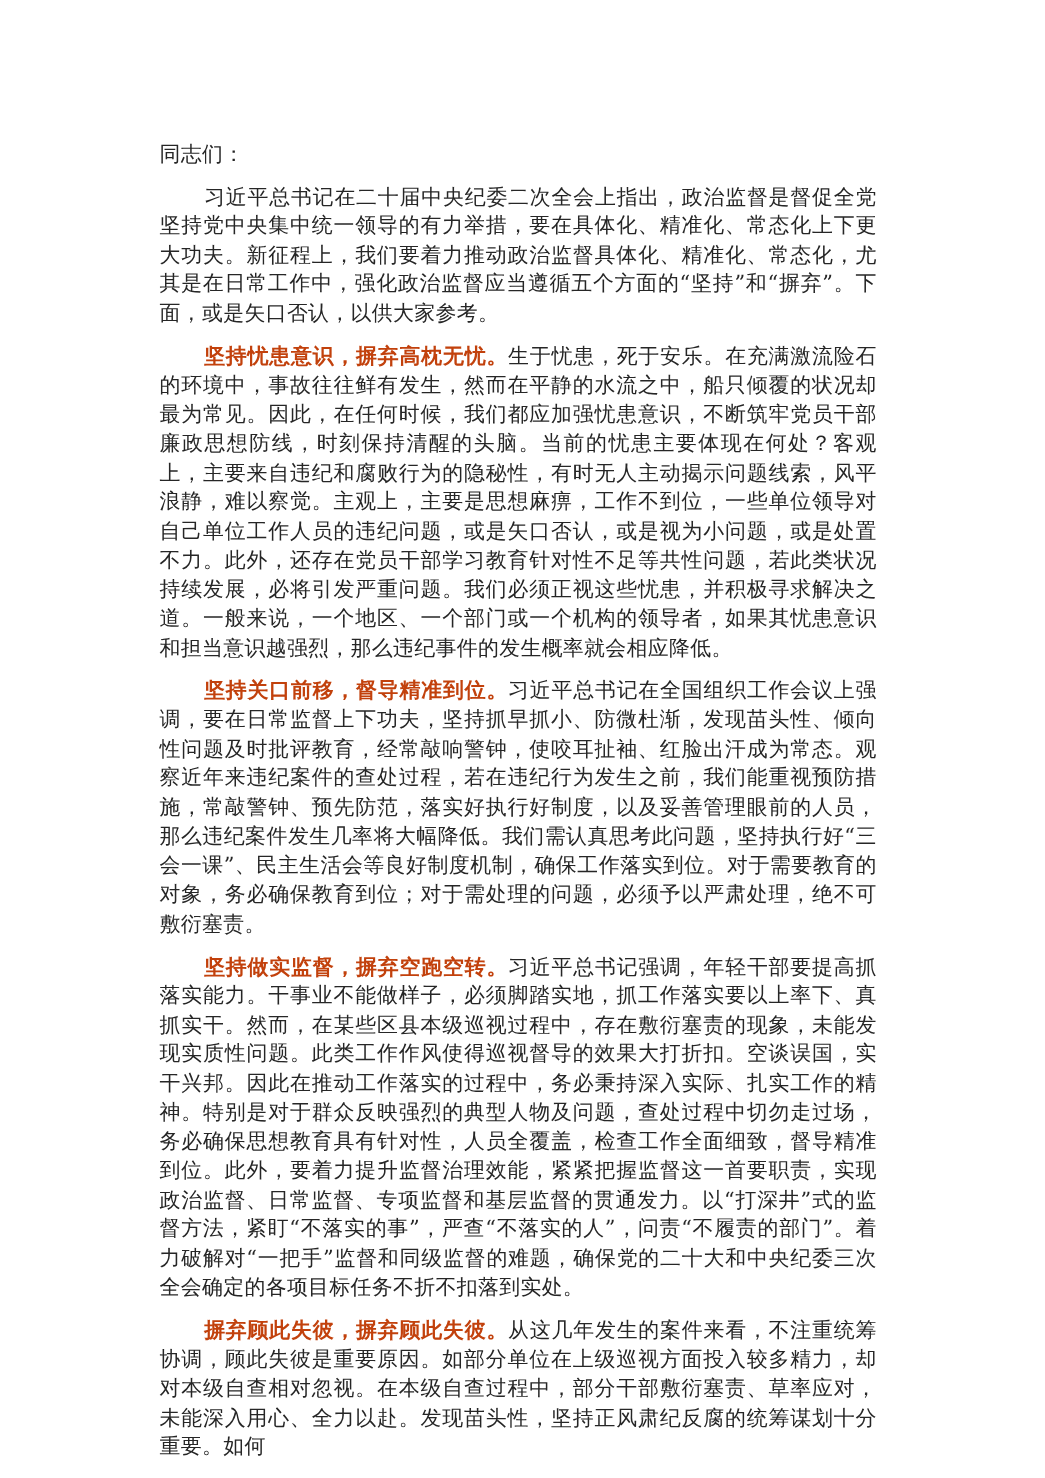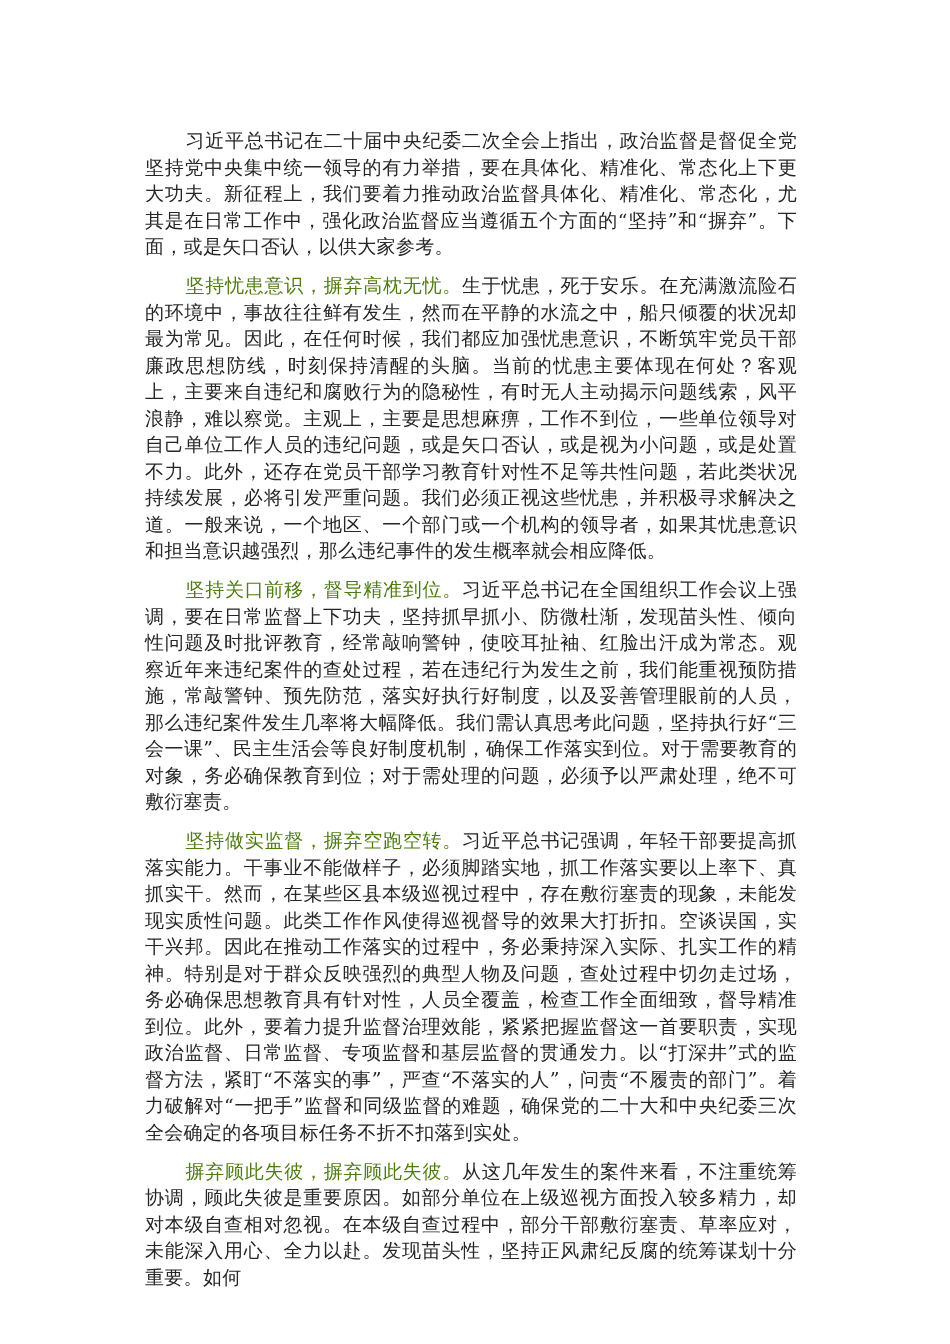--- a/index.html
+++ b/index.html
@@ -31,29 +31,30 @@
       font-size: 19px;
       line-height: 26.5px;
       text-indent: 40.6px;
       margin: 0 0 12.5px 0;
       text-align: justify;
       text-justify: inter-character;
       letter-spacing: 0.3px;
       word-break: break-all;
     }
     .para .lead {
-      font-weight: normal;
-      color: #4d7c0f;
+      font-weight: bold;
+      color: #c2410c;
       font-family: "DejaVu Sans", "Liberation Sans", sans-serif;
     }
   </style>
 </head>
 <body>
 
 <div class="page">
+  <p class="salutation">同志们：</p>
 
   <p class="para"><span class="body">习近平总书记在二十届中央纪委二次全会上指出，政治监督是督促全党坚持党中央集中统一领导的有力举措，要在具体化、精准化、常态化上下更大功夫。新征程上，我们要着力推动政治监督具体化、精准化、常态化，尤其是在日常工作中，强化政治监督应当遵循五个方面的“坚持”和“摒弃”。下面，或是矢口否认，以供大家参考。</span></p>
 
   <p class="para"><span class="lead">坚持忧患意识，摒弃高枕无忧。</span><span class="body">生于忧患，死于安乐。在充满激流险石的环境中，事故往往鲜有发生，然而在平静的水流之中，船只倾覆的状况却最为常见。因此，在任何时候，我们都应加强忧患意识，不断筑牢党员干部廉政思想防线，时刻保持清醒的头脑。当前的忧患主要体现在何处？客观上，主要来自违纪和腐败行为的隐秘性，有时无人主动揭示问题线索，风平浪静，难以察觉。主观上，主要是思想麻痹，工作不到位，一些单位领导对自己单位工作人员的违纪问题，或是矢口否认，或是视为小问题，或是处置不力。此外，还存在党员干部学习教育针对性不足等共性问题，若此类状况持续发展，必将引发严重问题。我们必须正视这些忧患，并积极寻求解决之道。一般来说，一个地区、一个部门或一个机构的领导者，如果其忧患意识和担当意识越强烈，那么违纪事件的发生概率就会相应降低。</span></p>
 
   <p class="para"><span class="lead">坚持关口前移，督导精准到位。</span><span class="body">习近平总书记在全国组织工作会议上强调，要在日常监督上下功夫，坚持抓早抓小、防微杜渐，发现苗头性、倾向性问题及时批评教育，经常敲响警钟，使咬耳扯袖、红脸出汗成为常态。观察近年来违纪案件的查处过程，若在违纪行为发生之前，我们能重视预防措施，常敲警钟、预先防范，落实好执行好制度，以及妥善管理眼前的人员，那么违纪案件发生几率将大幅降低。我们需认真思考此问题，坚持执行好“三会一课”、民主生活会等良好制度机制，确保工作落实到位。对于需要教育的对象，务必确保教育到位；对于需处理的问题，必须予以严肃处理，绝不可敷衍塞责。</span></p>
 
   <p class="para"><span class="lead">坚持做实监督，摒弃空跑空转。</span><span class="body">习近平总书记强调，年轻干部要提高抓落实能力。干事业不能做样子，必须脚踏实地，抓工作落实要以上率下、真抓实干。然而，在某些区县本级巡视过程中，存在敷衍塞责的现象，未能发现实质性问题。此类工作作风使得巡视督导的效果大打折扣。空谈误国，实干兴邦。因此在推动工作落实的过程中，务必秉持深入实际、扎实工作的精神。特别是对于群众反映强烈的典型人物及问题，查处过程中切勿走过场，务必确保思想教育具有针对性，人员全覆盖，检查工作全面细致，督导精准到位。此外，要着力提升监督治理效能，紧紧把握监督这一首要职责，实现政治监督、日常监督、专项监督和基层监督的贯通发力。以“打深井”式的监督方法，紧盯“不落实的事”，严查“不落实的人”，问责“不履责的部门”。着力破解对“一把手”监督和同级监督的难题，确保党的二十大和中央纪委三次全会确定的各项目标任务不折不扣落到实处。</span></p>
 
   <p class="para"><span class="lead">摒弃顾此失彼，摒弃顾此失彼。</span><span class="body">从这几年发生的案件来看，不注重统筹协调，顾此失彼是重要原因。如部分单位在上级巡视方面投入较多精力，却对本级自查相对忽视。在本级自查过程中，部分干部敷衍塞责、草率应对，未能深入用心、全力以赴。发现苗头性，坚持正风肃纪反腐的统筹谋划十分重要。如何</span></p>

